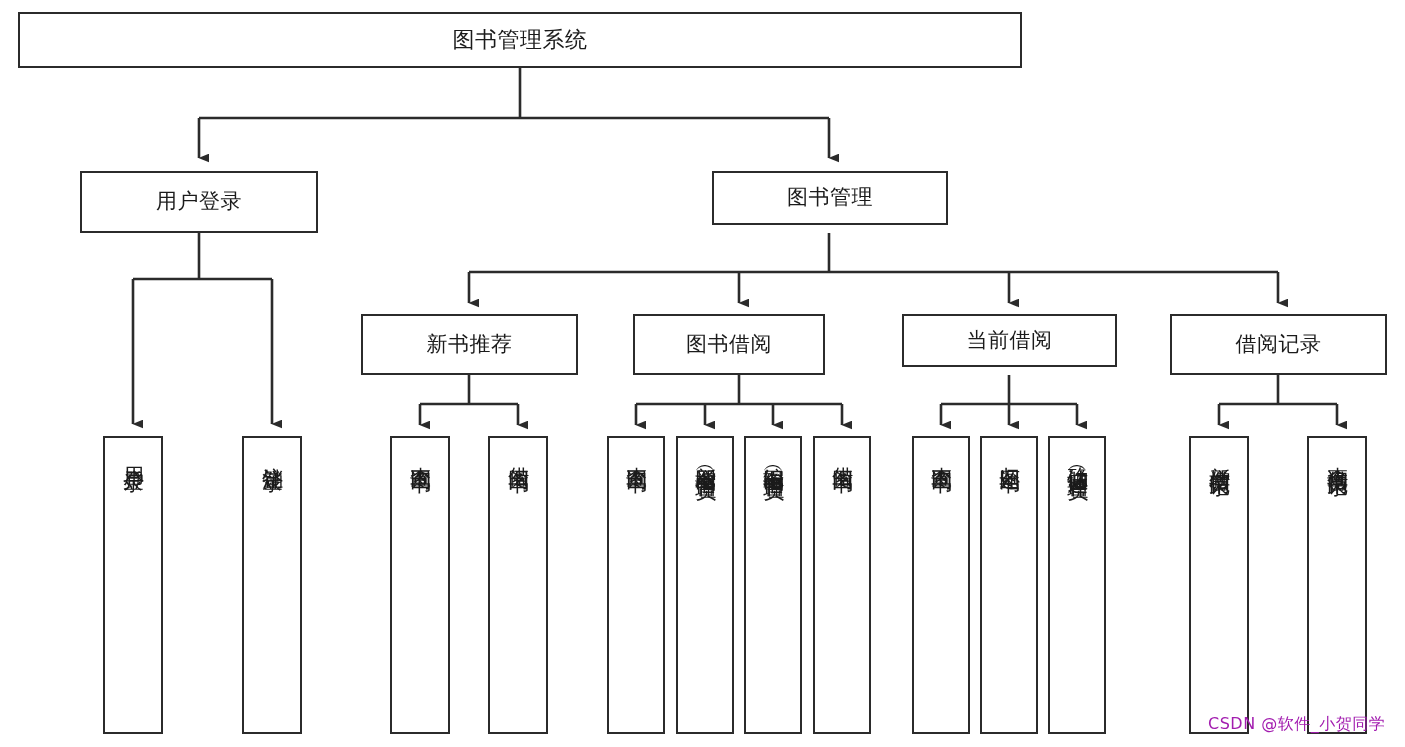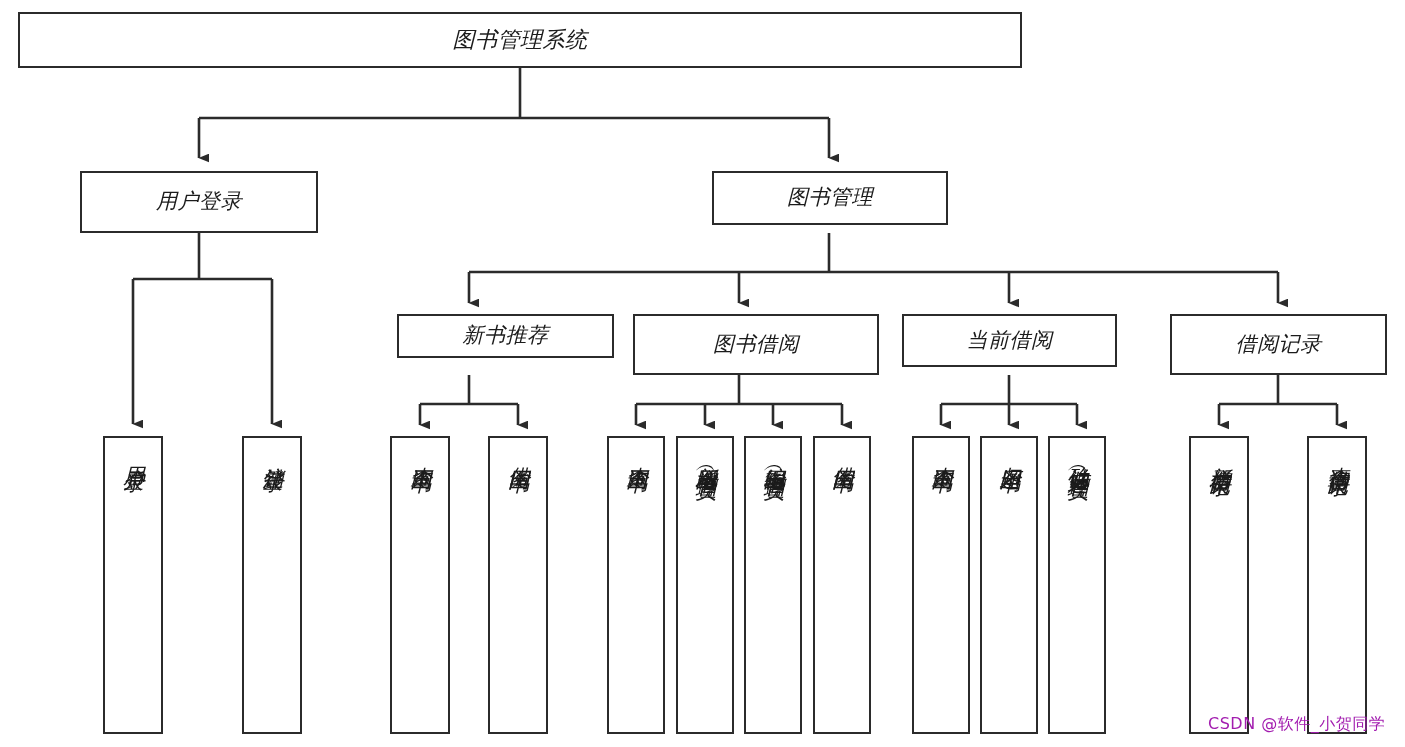--- a/index.html
+++ b/index.html
@@ -30,21 +30,20 @@
   .node {
     position: absolute;
     box-sizing: border-box;
     border: 2.5px solid #2b2b2b;
     background: #ffffff;
     display: flex;
     align-items: center;
     justify-content: center;
     color: #1b1b1b;
     overflow: hidden;
-    font-style: italic;
   }
   .node .label {
     font-size: 21px;
     line-height: 1.12;
     letter-spacing: 0.5px;
     white-space: nowrap;
     text-align: center;
   }
   .node.vertical {
     align-items: flex-start;
@@ -131,24 +130,24 @@
     <span class="label">图书管理系统</span>
   </div>
 
   <div class="node" style="left:80px; top:171px; width:238px; height:62px;">
     <span class="label">用户登录</span>
   </div>
   <div class="node" style="left:712px; top:171px; width:236px; height:54px;">
     <span class="label">图书管理</span>
   </div>
 
-  <div class="node" style="left:361px; top:314px; width:217px; height:44px;margin-left:36px;">
+  <div class="node" style="left:361px; top:314px; width:217px; height:61px;">
     <span class="label">新书推荐</span>
   </div>
-  <div class="node" style="left:633px; top:314px; width:246px; height:61px;">
+  <div class="node" style="left:633px; top:314px; width:192px; height:61px;">
     <span class="label">图书借阅</span>
   </div>
   <div class="node" style="left:902px; top:314px; width:215px; height:53px;">
     <span class="label">当前借阅</span>
   </div>
   <div class="node" style="left:1170px; top:314px; width:217px; height:61px;">
     <span class="label">借阅记录</span>
   </div>
 
   <div class="node vertical" style="left:103px; top:436px; width:60px; height:298px;">

